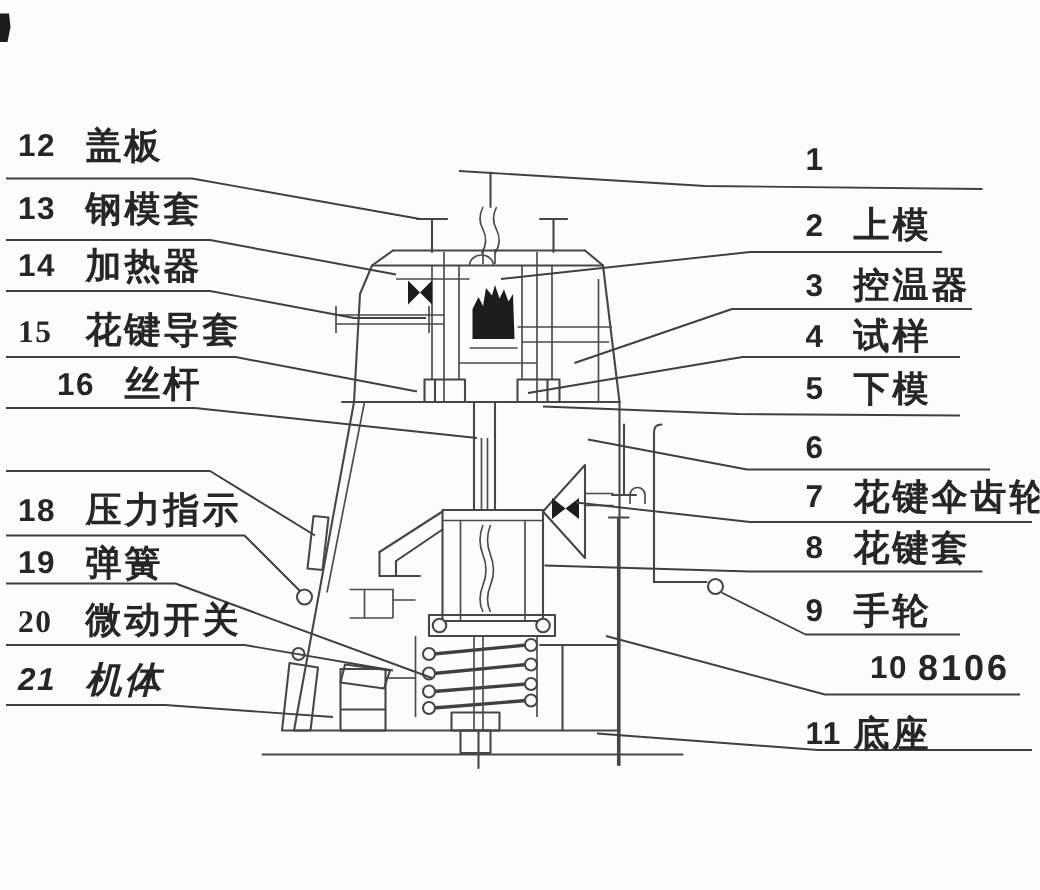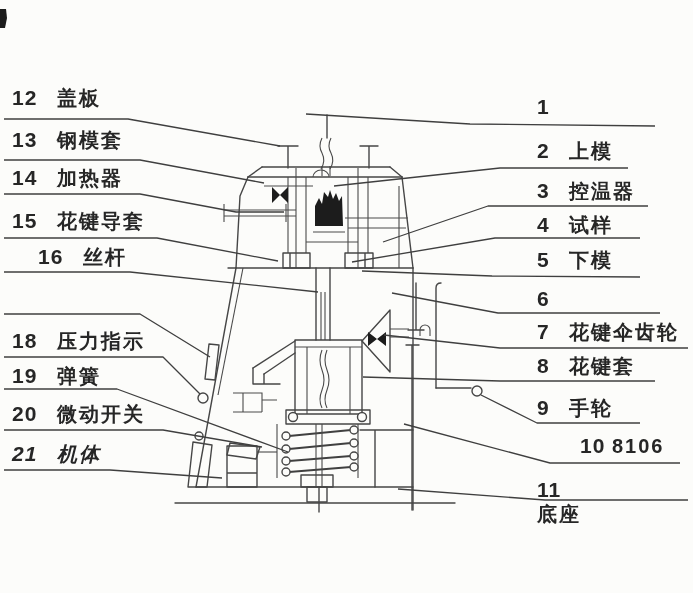--- a/index.html
+++ b/index.html
@@ -11,21 +11,21 @@
   #diagram-svg{position:absolute;left:0;top:0;z-index:1;}
   #labels{position:absolute;left:0;top:0;width:693px;height:593px;z-index:2;}
   .part-label{
     position:absolute;display:flex;align-items:flex-start;white-space:nowrap;
     color:#262626;line-height:24px;
   }
   .part-label .num{
     font-size:21px;font-weight:600;letter-spacing:1px;display:inline-block;
   }
   .part-label .txt{
-    font-size:20px;font-weight:600;letter-spacing:2px;display:inline-block;
+    font-size:24px;font-weight:600;letter-spacing:2px;display:inline-block;
   }
   .part-label.left .num{width:30px;margin-right:15px;}
   .part-label.right .num{width:22px;margin-right:10px;}
   #leader-layer polyline{
     fill:none;stroke:#3f3f3f;stroke-width:1.3px;stroke-linejoin:round;
   }
   .ink{fill:none;stroke:#464646;stroke-width:1.4px;stroke-linecap:round;stroke-linejoin:round;}
   .ink-thin{fill:none;stroke:#4a4a4a;stroke-width:1.1px;}
   .ink-fill{fill:#1c1c1c;stroke:none;}
   .coil{fill:none;stroke:#404040;stroke-width:2.2px;stroke-linecap:round;}
@@ -181,37 +181,37 @@
       <span class="txt">盖板</span>
     </div>
     <div class="part-label left" style="left: 12px; top: 128px;">
       <span class="num">13</span>
       <span class="txt">钢模套</span>
     </div>
     <div class="part-label left" style="left: 12px; top: 166px;">
       <span class="num">14</span>
       <span class="txt">加热器</span>
     </div>
-    <div class="part-label left" style="left: 12px; top: 209px;">
+    <div class="part-label left" style="left: 12px; top: 209px; font-family: Liberation Serif, serif;">
       <span class="num">15</span>
       <span class="txt">花键导套</span>
     </div>
     <div class="part-label left" style="left: 12px; top: 245px; margin-left: 26px;">
       <span class="num">16</span>
       <span class="txt">丝杆</span>
     </div>
     <div class="part-label left" style="left: 12px; top: 329px;">
       <span class="num">18</span>
       <span class="txt">压力指示</span>
     </div>
     <div class="part-label left" style="left: 12px; top: 364px;">
       <span class="num">19</span>
       <span class="txt">弹簧</span>
     </div>
-    <div class="part-label left" style="left: 12px; top: 402px;">
+    <div class="part-label left" style="left: 12px; top: 402px; font-family: Liberation Serif, serif;">
       <span class="num">20</span>
       <span class="txt">微动开关</span>
     </div>
     <div class="part-label left" style="left: 12px; top: 442px; font-style: italic;">
       <span class="num">21</span>
       <span class="txt">机体</span>
     </div>
     <div class="part-label right" style="left: 537px; top: 95px;">
       <span class="num">1</span>
     </div>
@@ -243,17 +243,17 @@
       <span class="txt">花键套</span>
     </div>
     <div class="part-label right" style="left: 537px; top: 396px;">
       <span class="num">9</span>
       <span class="txt">手轮</span>
     </div>
     <div class="part-label right" style="left: 560px; top: 434px; margin-left: 20px;">
       <span class="num">10</span>
       <span class="txt">8106</span>
     </div>
-    <div class="part-label right" style="left: 537px; top: 478px; flex-direction: column;">
+    <div class="part-label right" style="left: 537px; top: 478px;">
       <span class="num">11</span>
       <span class="txt">底座</span>
     </div>
   </div>
 
 </body></html>

